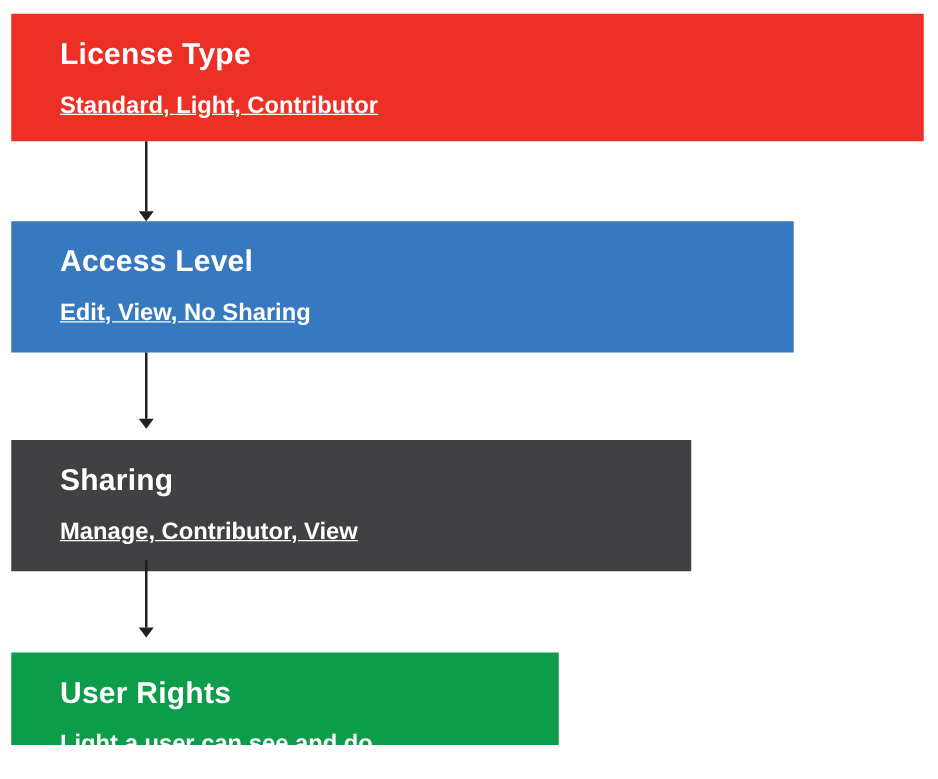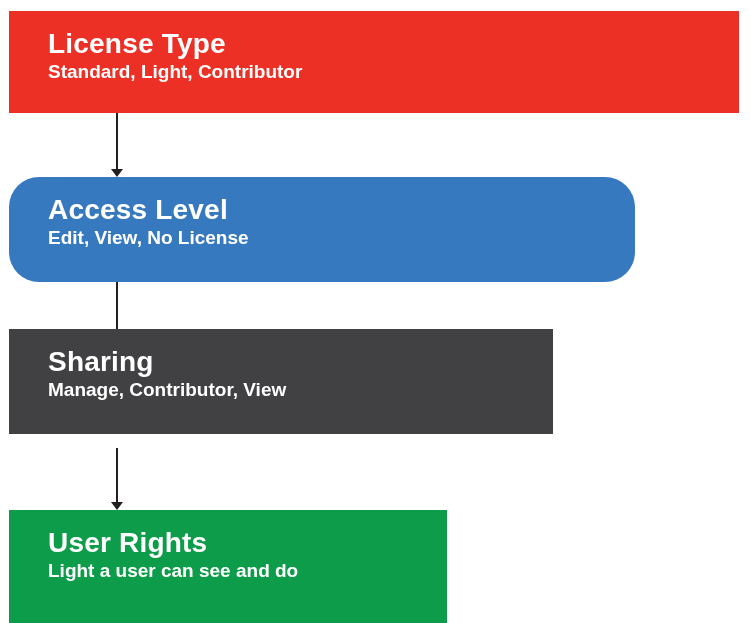--- a/index.html
+++ b/index.html
@@ -16,38 +16,39 @@
     font-family: "Liberation Sans", sans-serif;
   }
   .step {
     position: absolute;
     left: 9px;
     box-sizing: border-box;
     color: #ffffff;
     padding: 17px 10px 0 39px;
   }
   .s0 { top: 11px;  height: 102px; }
-  .s1 { top: 177px; height: 105px; border-radius: 30px; }
-  .s2 { top: 329px; height: 105px; }
-  .s3 { top: 510px; height: 114px; }
+  .s1 { top: 177px; height: 105px; }
+  .s2 { top: 352px; height: 105px; }
+  .s3 { top: 522px; height: 74px; }
   .step .title {
     display: block;
-    font-size: 28px;
+    font-size: 24px;
     font-weight: bold;
     line-height: 32px;
     letter-spacing: 0.2px;
     white-space: nowrap;
   }
   .step .subtitle {
     display: block;
-    margin-top: 1px;
+    margin-top: 14px;
     font-size: 19px;
     font-weight: bold;
     line-height: 22px;
     white-space: nowrap;
+    text-decoration: underline;
   }
   .arrow {
     position: absolute;
     left: 111px;
     width: 13px;
   }
   .a0 { top: 113px; height: 64px; }
   .a1 { top: 282px; height: 61px; }
   .a2 { top: 448px; height: 62px; }
   .arrow .arrow-line {
@@ -79,21 +80,21 @@
     <span class="subtitle">Standard, Light, Contributor</span>
   </div>
 
   <div class="arrow a0">
     <div class="arrow-line" style="background: rgb(35, 31, 32);"></div>
     <div class="arrow-head" style="border-top-color: rgb(35, 31, 32);"></div>
   </div>
 
   <div class="step s1" style="background: rgb(55, 121, 191); width: 626px; color: rgb(255, 255, 255);">
     <span class="title">Access Level</span>
-    <span class="subtitle">Edit, View, No License</span>
+    <span class="subtitle">Edit, View, No Sharing</span>
   </div>
 
   <div class="arrow a1">
     <div class="arrow-line" style="background: rgb(35, 31, 32);"></div>
     <div class="arrow-head" style="border-top-color: rgb(35, 31, 32);"></div>
   </div>
 
   <div class="step s2" style="background: rgb(65, 64, 67); width: 544px; color: rgb(255, 255, 255);">
     <span class="title">Sharing</span>
     <span class="subtitle">Manage, Contributor, View</span>

